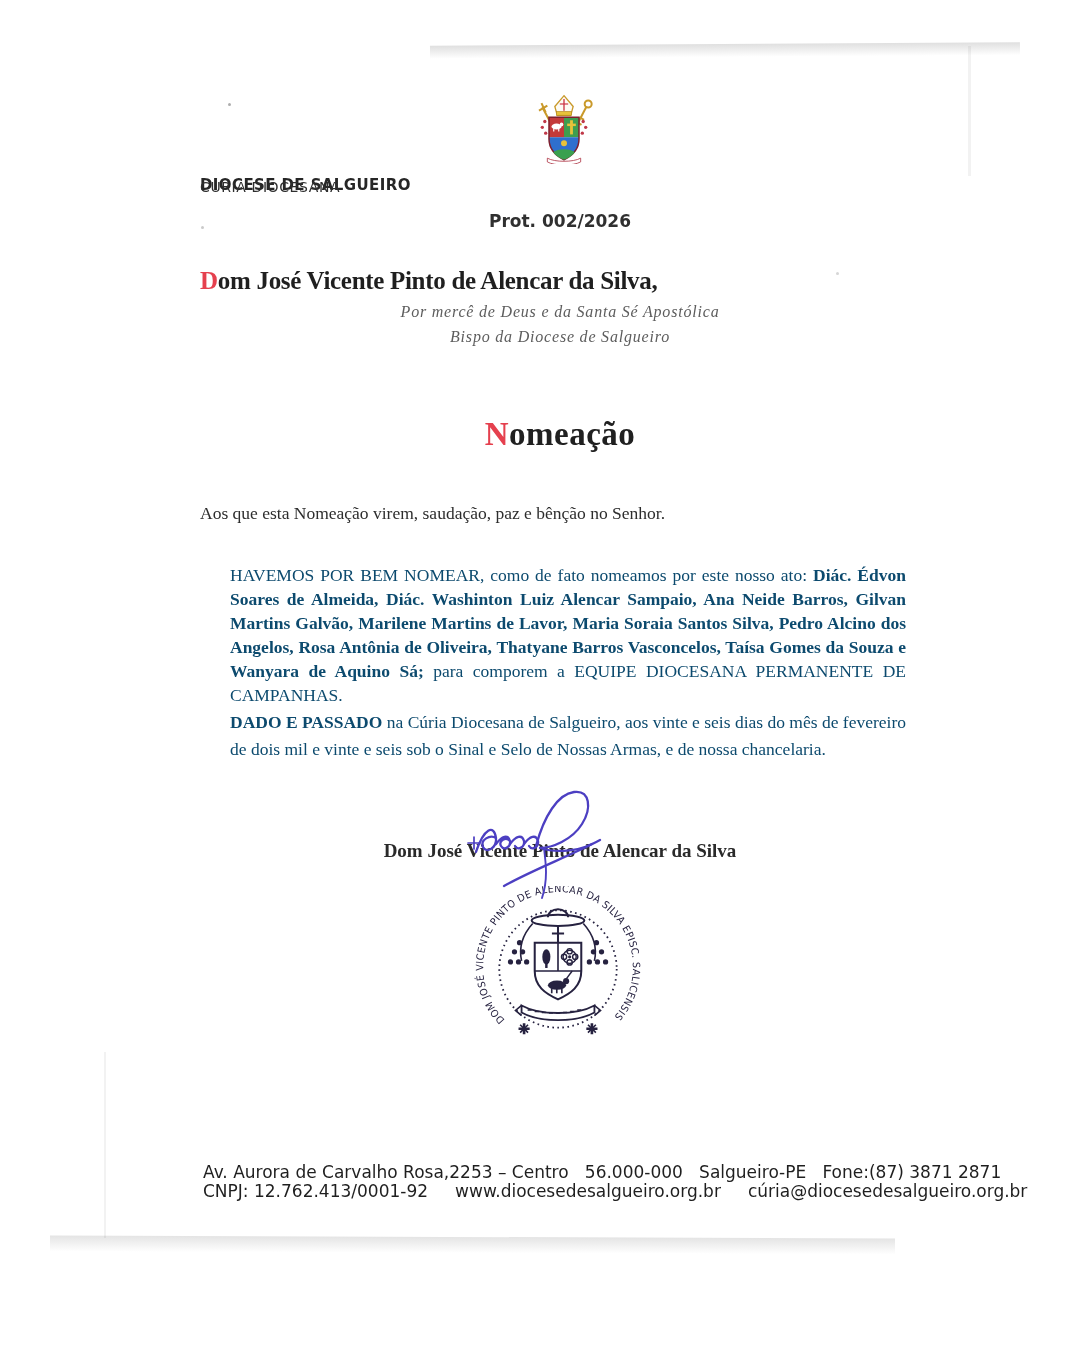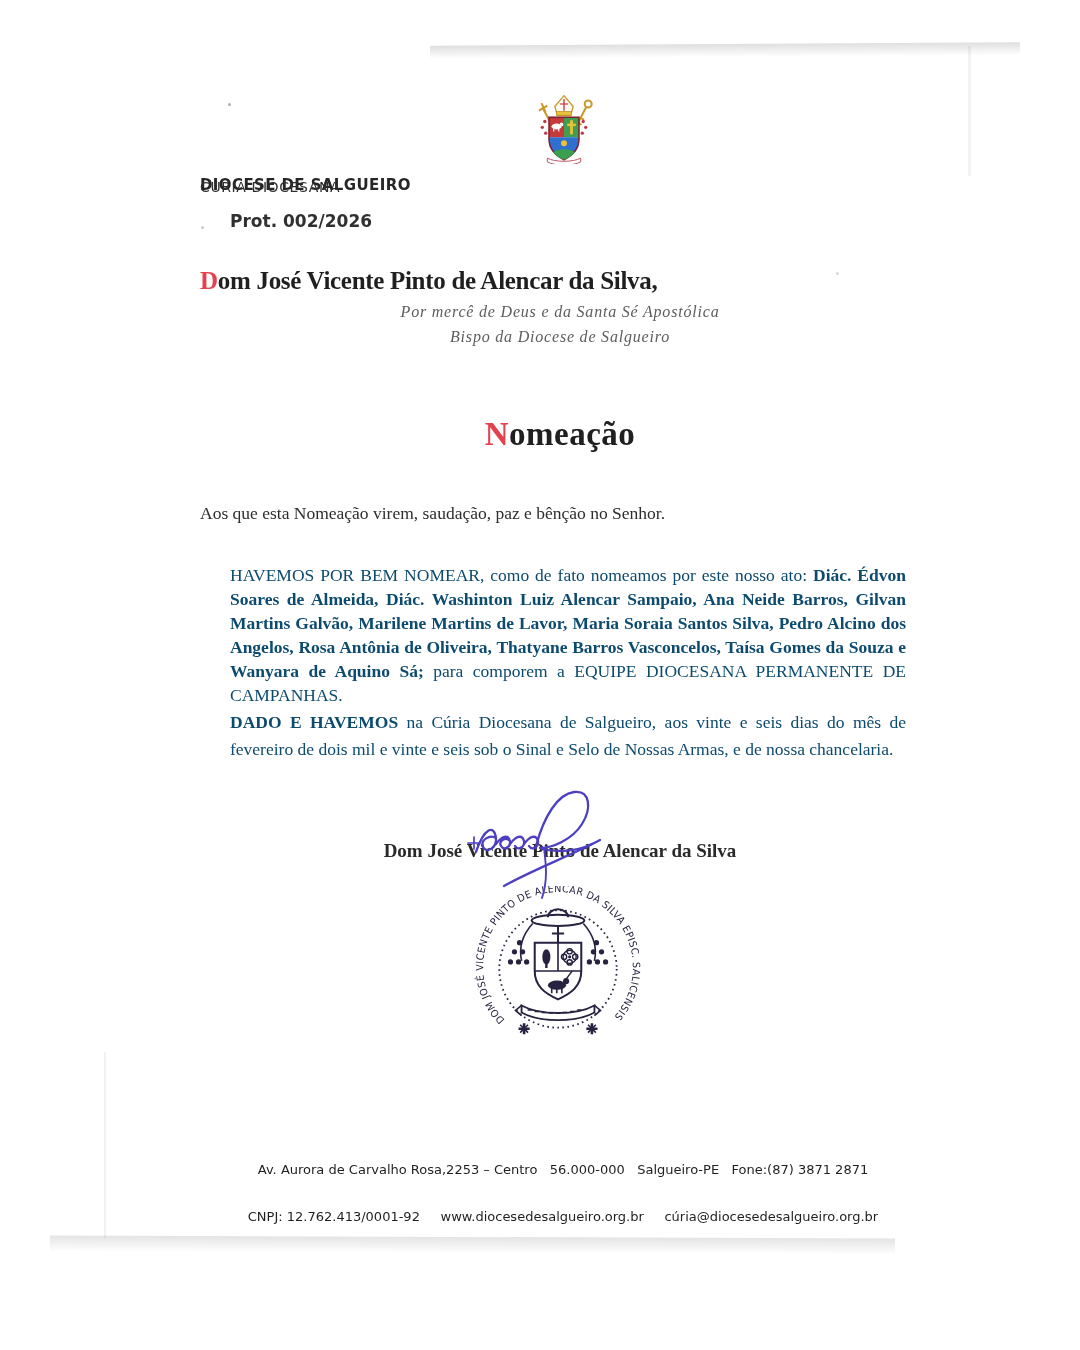--- a/index.html
+++ b/index.html
@@ -17,21 +17,21 @@
   .scan-edge-right{left:968px;top:46px;width:3px;height:130px;background:rgba(0,0,0,0.05);}
   .scan-edge-left{left:104px;top:1052px;width:2px;height:186px;background:rgba(0,0,0,0.05);}
   .speck{width:3px;height:3px;border-radius:50%;background:#8a8a8a;opacity:0.7;}
 
   
   .crest{left:518px;top:94px;width:92px;height:70px;}
   .org-name{left:200px;top:176px;width:720px;text-align:left;
     font-family:"DejaVu Sans", sans-serif;font-weight:bold;font-size:15px;color:#262626;letter-spacing:0.4px;}
   .org-sub{left:200px;top:179px;width:720px;
     font-family:"DejaVu Sans", sans-serif;font-size:14px;color:#2e2e2e;letter-spacing:0.6px;}
-  .prot{left:230px;top:211px;width:660px;text-align:left;
+  .prot{left:230px;top:211px;width:660px;text-align:center;
     font-family:"DejaVu Sans", sans-serif;font-weight:bold;font-size:17px;color:#303030;}
 
   
   .bishop-name{left:200px;top:267px;width:720px;text-align:left;
     font-weight:bold;font-size:25px;color:#1f1f1f;letter-spacing:-0.3px;}
   .red-initial{color:#e5404e;}
   .byline{left:200px;width:720px;text-align:center;font-style:italic;
     font-size:16px;color:#5d5d5d;letter-spacing:0.8px;}
   .byline1{top:303px;}
   .byline2{top:328px;}
@@ -50,23 +50,23 @@
 
   
   .sig-name{left:200px;top:840px;width:720px;text-align:center;font-weight:bold;font-size:19px;color:#2a2a2a;}
   .sig-role{left:200px;top:863px;width:720px;text-align:center;font-size:19px;color:#2d2d2d;}
   .sig-svg{left:440px;top:786px;width:250px;height:122px;z-index:5;}
 
   .seal-svg{left:468px;top:886px;width:180px;height:168px;}
 
   
   .footer{left:203px;width:720px;text-align:center;
-    font-family:"DejaVu Sans", sans-serif;font-size:13px;color:#1f1f1f;white-space:pre;}
+    font-family:"DejaVu Sans", sans-serif;font-size:17px;color:#1f1f1f;white-space:pre;}
   .footer1{top:1162px;}
-  .footer2{top:1181px;margin-top:28px;}
+  .footer2{top:1181px;}
 </style>
 </head>
 <body>
 
 <div class="screen">
 
   <div class="abs scan-edge-top"></div>
   <div class="abs scan-edge-bottom"></div>
   <div class="abs scan-edge-right"></div>
   <div class="abs scan-edge-left"></div>
@@ -135,21 +135,21 @@
   <div class="abs bishop-name"><span class="red-initial">D</span><span>om José Vicente Pinto de Alencar da Silva,</span></div>
   <div class="abs byline byline2">Bispo da Diocese de Salgueiro</div>
   <div class="abs byline byline1">Por mercê de Deus e da Santa Sé Apostólica</div>
 
   <div class="abs doc-title"><span class="red-initial">N</span><span>omeação</span></div>
 
   <div class="abs salutation">Aos que esta Nomeação virem, saudação, paz e bênção no Senhor.</div>
 
   <div class="abs para p1"><span>HAVEMOS POR BEM NOMEAR, como de fato nomeamos por este nosso ato: </span><span class="b">Diác. Édvon Soares de Almeida, Diác. Washinton Luiz Alencar Sampaio, Ana Neide Barros, Gilvan Martins Galvão, Marilene Martins de Lavor, Maria Soraia Santos Silva, Pedro Alcino dos Angelos, Rosa Antônia de Oliveira, Thatyane Barros Vasconcelos, Taísa Gomes da Souza e Wanyara de Aquino Sá;</span><span> para comporem a EQUIPE DIOCESANA PERMANENTE DE CAMPANHAS.</span></div>
 
-  <div class="abs para p2"><span class="b">DADO E HAVEMOS</span><span> na Cúria Diocesana de Salgueiro, aos vinte e seis dias do mês de fevereiro de dois mil e vinte e seis sob o Sinal e Selo de Nossas Armas, e de nossa chancelaria.</span></div>
+  <div class="abs para p2"><span class="b">DADO E PASSADO</span><span> na Cúria Diocesana de Salgueiro, aos vinte e seis dias do mês de fevereiro de dois mil e vinte e seis sob o Sinal e Selo de Nossas Armas, e de nossa chancelaria.</span></div>
 
   <div class="abs sig-name">Dom José Vicente Pinto de Alencar da Silva</div>
 
   <svg class="abs sig-svg" viewBox="0 0 250 122" aria-hidden="true">
     <g fill="none" stroke="#4c3fc2" stroke-width="2.3" stroke-linecap="round" stroke-linejoin="round">
       <path d="M28,57 h12 M34,51 v12" stroke-width="1.7"></path>
       <path d="M36,66 C44,42 54,38 56,52 C57,62 46,68 43,61 C40,54 50,48 56,52"></path>
       <path d="M56,58 C62,50 68,48 70,55 C71,61 64,65 61,60 C58,55 66,50 70,55"></path>
       <path d="M70,58 C76,50 82,48 84,55 C85,61 78,65 75,60"></path>
       <path d="M84,58 C90,50 96,48 98,55 C99,61 92,65 89,60"></path>

